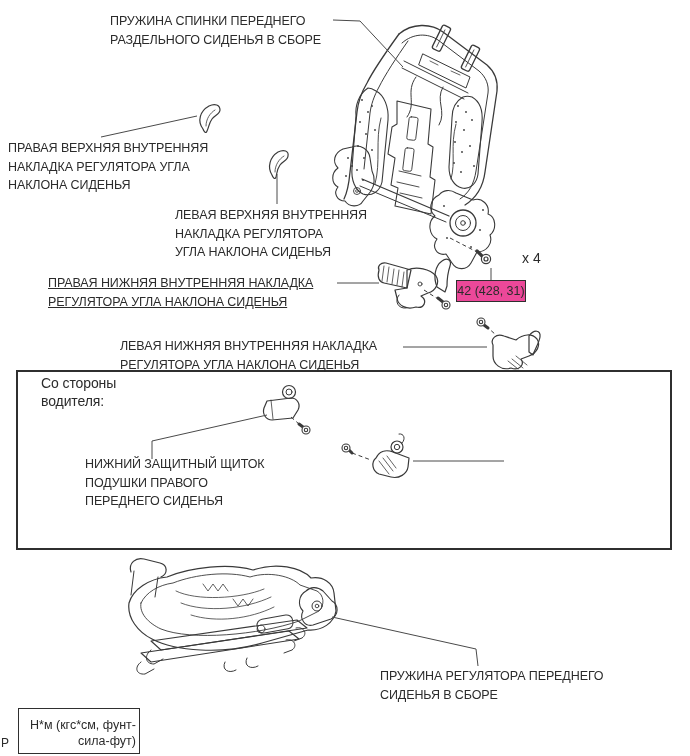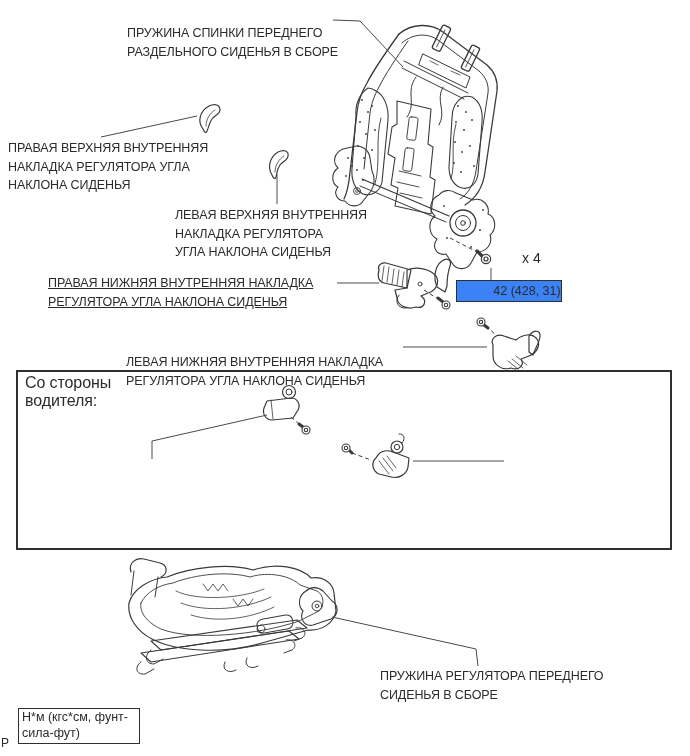--- a/index.html
+++ b/index.html
@@ -6,29 +6,29 @@
   .stage{position:relative;width:690px;height:756px;background:#fff;overflow:hidden;
          font-family:"Liberation Sans", sans-serif;}
   .art{position:absolute;left:0;top:0;z-index:2;}
   .lbl{position:absolute;z-index:3;font:12.5px/18.5px "Liberation Sans", sans-serif;
        color:#2b2b2b;white-space:pre-line;letter-spacing:-0.1px;}
   .inset-box{position:absolute;left:16px;top:370px;width:652px;height:176px;
              border:2px solid #2f2f2f;z-index:1;background:#fff;}
   .torque-box{position:absolute;left:456px;top:280px;width:68px;height:20px;
               border:1.5px solid #2f2f2f;z-index:3;display:flex;align-items:center;
               justify-content:center;font:12.5px "Liberation Sans", sans-serif;color:#2b2b2b;
-              background:#3b82f6;padding-left:36px;}
-  .legend-box{position:absolute;left:18px;top:708px;width:122px;height:36px;
-              border:1.5px solid #2f2f2f;z-index:3;padding:1px 3px;box-sizing:border-box;
-              font:12.5px/15.5px "Liberation Sans", sans-serif;color:#2b2b2b;white-space:pre-line;}
+              background:#ec4899;}
+  .legend-box{position:absolute;left:18px;top:708px;width:122px;height:46px;
+              border:1.5px solid #2f2f2f;z-index:3;padding:9px 3px;box-sizing:border-box;
+              font:12.5px/15.5px "Liberation Sans", sans-serif;color:#2b2b2b;white-space:pre-line;text-align:right;}
   .legend-desc{position:absolute;left:145px;top:710px;z-index:3;
                font:12.5px/16px "Liberation Sans", sans-serif;color:#2b2b2b;white-space:pre-line;}
   .x4{position:absolute;left:522px;top:250px;z-index:3;
       font:14px "Liberation Sans", sans-serif;color:#2b2b2b;}
-  .inset-title{font-size:16px;line-height:18px;}
+  .inset-title{font-size:14px;line-height:18px;margin-left:16px;}
   .page-marker{position:absolute;left:1px;top:736px;z-index:3;
                font:12px "Liberation Sans", sans-serif;color:#2b2b2b;}
 </style>
 </head>
 <body>
 
 <div class="stage">
 
   <div class="inset-box"></div>
 
@@ -205,40 +205,43 @@
       <line x1="277" y1="174" x2="277" y2="204"></line>
       <line x1="337" y1="283" x2="379" y2="283"></line>
       <line x1="403" y1="347" x2="487" y2="347"></line>
       <polyline points="152,459 152,441 267,415"></polyline>
       <line x1="413" y1="461" x2="504" y2="461"></line>
       <polyline points="332,617 476,649 478,666"></polyline>
       <line x1="491" y1="268" x2="491" y2="280"></line>
     </g>
   </svg>
 
-  <div class="lbl" style="left:127px;top:12px;margin-top:12px;">ПРУЖИНА СПИНКИ ПЕРЕДНЕГО
+  <div class="lbl" style="left:110px;top:12px;">ПРУЖИНА СПИНКИ ПЕРЕДНЕГО
 РАЗДЕЛЬНОГО СИДЕНЬЯ В СБОРЕ</div>
 
   <div class="lbl" style="left:175px;top:206px;">ЛЕВАЯ ВЕРХНЯЯ ВНУТРЕННЯЯ
 НАКЛАДКА РЕГУЛЯТОРА
 УГЛА НАКЛОНА СИДЕНЬЯ</div>
 
   <div class="lbl" style="left:8px;top:139px;">ПРАВАЯ ВЕРХНЯЯ ВНУТРЕННЯЯ
 НАКЛАДКА РЕГУЛЯТОРА УГЛА
 НАКЛОНА СИДЕНЬЯ</div>
 
   <div class="lbl" style="left:48px;top:274px;text-decoration:underline;">ПРАВАЯ НИЖНЯЯ ВНУТРЕННЯЯ НАКЛАДКА
 РЕГУЛЯТОРА УГЛА НАКЛОНА СИДЕНЬЯ</div>
 
-  <div class="lbl" style="left:126px;top:337px;margin-top:16px;">ЛЕВАЯ НИЖНЯЯ ВНУТРЕННЯЯ НАКЛАДКА
+  <div class="lbl" style="left:120px;top:337px;">ЛЕВАЯ НИЖНЯЯ ВНУТРЕННЯЯ НАКЛАДКА
 РЕГУЛЯТОРА УГЛА НАКЛОНА СИДЕНЬЯ</div>
 
   <div class="lbl inset-title" style="left:25px;top:374px;">Со стороны
 водителя:</div>
 
+  <div class="lbl" style="left:85px;top:455px;">НИЖНИЙ ЗАЩИТНЫЙ ЩИТОК
+ПОДУШКИ ПРАВОГО
+ПЕРЕДНЕГО СИДЕНЬЯ</div>
 
 
   <div class="lbl" style="left:380px;top:667px;">ПРУЖИНА РЕГУЛЯТОРА ПЕРЕДНЕГО
 СИДЕНЬЯ В СБОРЕ</div>
 
   <div class="x4">x 4</div>
 
   <div class="torque-box">
     <span>42 (428, 31)</span>
   </div>

